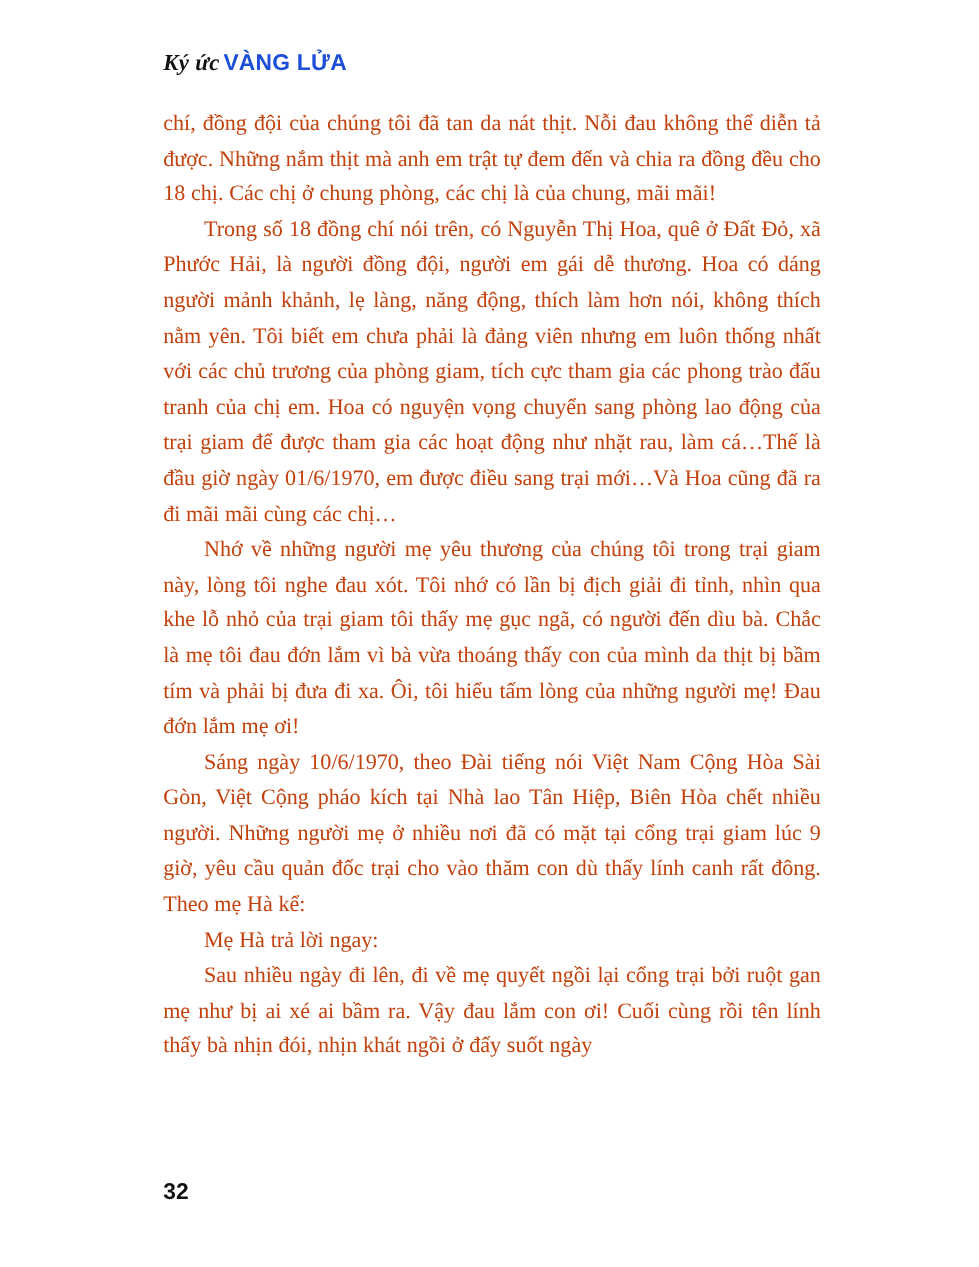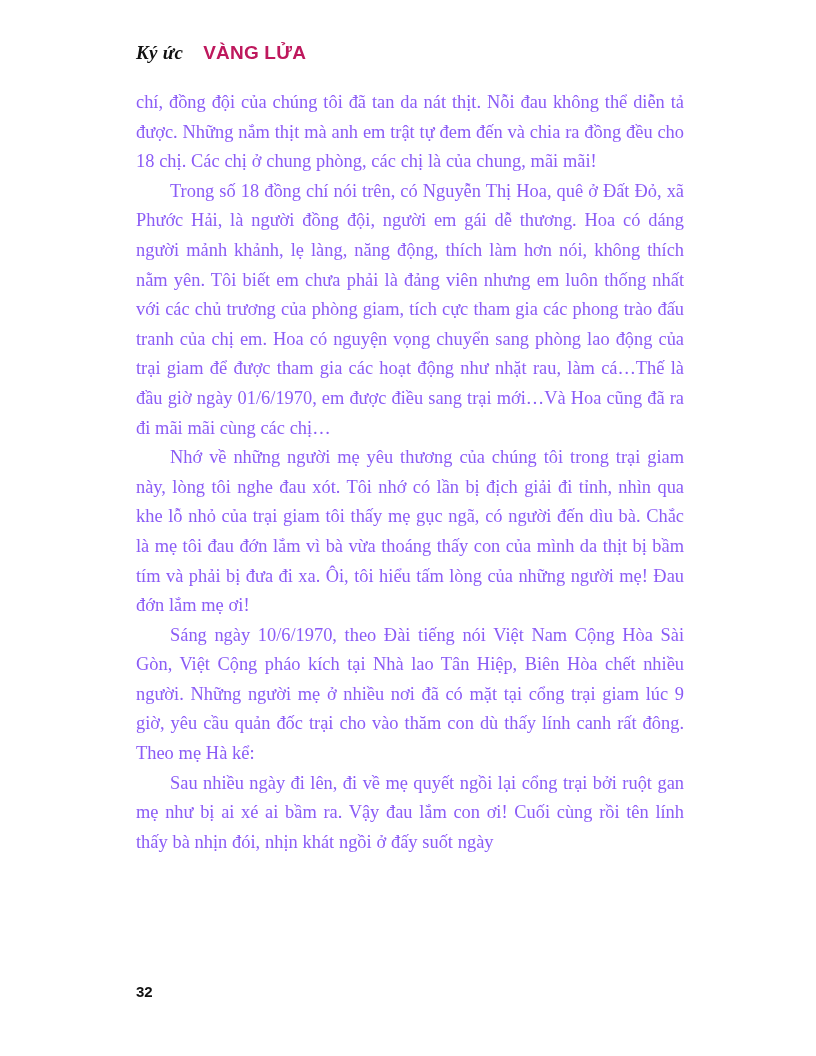--- a/index.html
+++ b/index.html
@@ -23,80 +23,81 @@
     box-sizing: border-box;
   }
   .header {
     position: absolute;
     left: 136px;
     top: 42px;
     width: 560px;
     height: 30px;
     display: flex;
     align-items: baseline;
-    gap: 20px;
+    gap: 3px;
   }
   .header-italic {
     font-family: "Liberation Serif", "DejaVu Serif", serif;
     font-style: italic;
     font-weight: bold;
     font-size: 19px;
     letter-spacing: 0.3px;
     color: #111111;
   }
   .header-bold {
     font-family: "Liberation Sans", "DejaVu Sans", sans-serif;
     font-weight: bold;
     font-size: 19px;
     letter-spacing: 0.2px;
-    color: #be185d;
+    color: #1d4ed8;
   }
   .body-text {
     position: absolute;
     left: 136px;
     top: 88px;
     width: 548px;
   }
   .body-text p {
     margin: 0 0 0 0;
     font-size: 18.4px;
     line-height: 29.6px;
     text-align: justify;
     text-indent: 34px;
-    color: #8b5cf6;
+    color: #c2410c;
     -webkit-hyphens: none;
     hyphens: none;
     word-spacing: 0.2px;
   }
   .body-text p.no-indent {
     text-indent: 0;
   }
   .page-number {
     position: absolute;
     left: 136px;
     top: 983px;
     font-family: "Liberation Sans", "DejaVu Sans", sans-serif;
     font-weight: bold;
-    font-size: 15px;
+    font-size: 19px;
     color: #111111;
   }
 </style>
 </head>
 <body>
 
 <div class="page">
 
   <div class="header">
     <span class="header-italic">Ký ức</span>
     <span class="header-bold">VÀNG LỬA</span>
   </div>
 
   <div class="body-text">
     <p class="no-indent">chí, đồng đội của chúng tôi đã tan da nát thịt. Nỗi đau không thể diễn tả được. Những nắm thịt mà anh em trật tự đem đến và chia ra đồng đều cho 18 chị. Các chị ở chung phòng, các chị là của chung, mãi mãi!</p>
     <p>Trong số 18 đồng chí nói trên, có Nguyễn Thị Hoa, quê ở Đất Đỏ, xã Phước Hải, là người đồng đội, người em gái dễ thương. Hoa có dáng người mảnh khảnh, lẹ làng, năng động, thích làm hơn nói, không thích nằm yên. Tôi biết em chưa phải là đảng viên nhưng em luôn thống nhất với các chủ trương của phòng giam, tích cực tham gia các phong trào đấu tranh của chị em. Hoa có nguyện vọng chuyển sang phòng lao động của trại giam để được tham gia các hoạt động như nhặt rau, làm cá…Thế là đầu giờ ngày 01/6/1970, em được điều sang trại mới…Và Hoa cũng đã ra đi mãi mãi cùng các chị…</p>
     <p>Nhớ về những người mẹ yêu thương của chúng tôi trong trại giam này, lòng tôi nghe đau xót. Tôi nhớ có lần bị địch giải đi tỉnh, nhìn qua khe lỗ nhỏ của trại giam tôi thấy mẹ gục ngã, có người đến dìu bà. Chắc là mẹ tôi đau đớn lắm vì bà vừa thoáng thấy con của mình da thịt bị bầm tím và phải bị đưa đi xa. Ôi, tôi hiểu tấm lòng của những người mẹ! Đau đớn lắm mẹ ơi!</p>
     <p>Sáng ngày 10/6/1970, theo Đài tiếng nói Việt Nam Cộng Hòa Sài Gòn, Việt Cộng pháo kích tại Nhà lao Tân Hiệp, Biên Hòa chết nhiều người. Những người mẹ ở nhiều nơi đã có mặt tại cổng trại giam lúc 9 giờ, yêu cầu quản đốc trại cho vào thăm con dù thấy lính canh rất đông. Theo mẹ Hà kể:</p>
+    <p>Mẹ Hà trả lời ngay:</p>
     <p>Sau nhiều ngày đi lên, đi về mẹ quyết ngồi lại cổng trại bởi ruột gan mẹ như bị ai xé ai bầm ra. Vậy đau lắm con ơi! Cuối cùng rồi tên lính thấy bà nhịn đói, nhịn khát ngồi ở đấy suốt ngày</p>
   </div>
 
   <div class="page-number">32</div>
 
 </div>
 
 </body></html>

